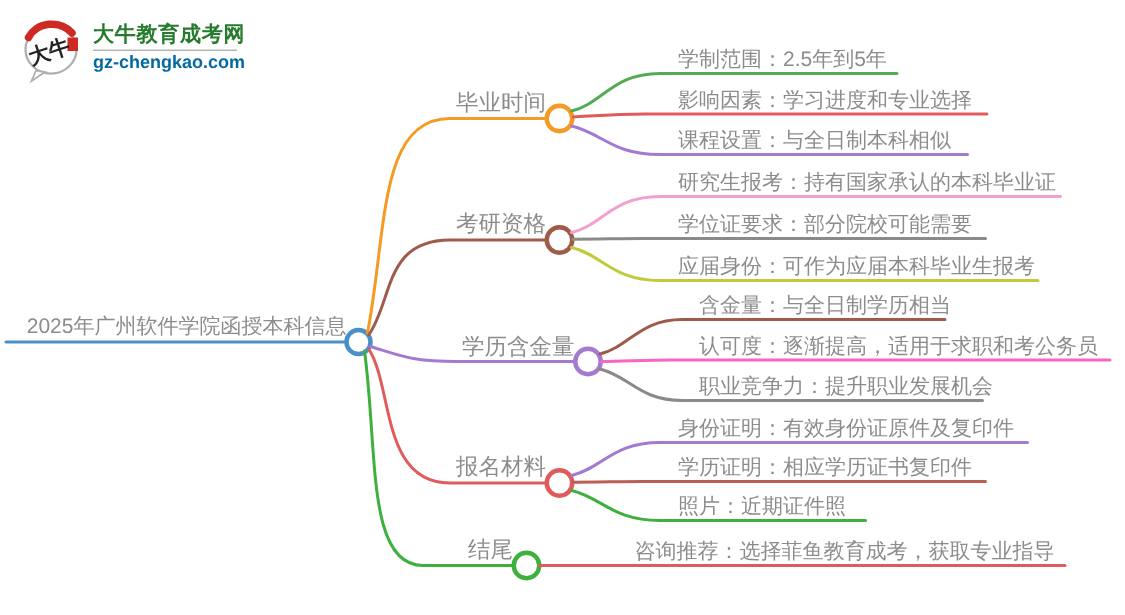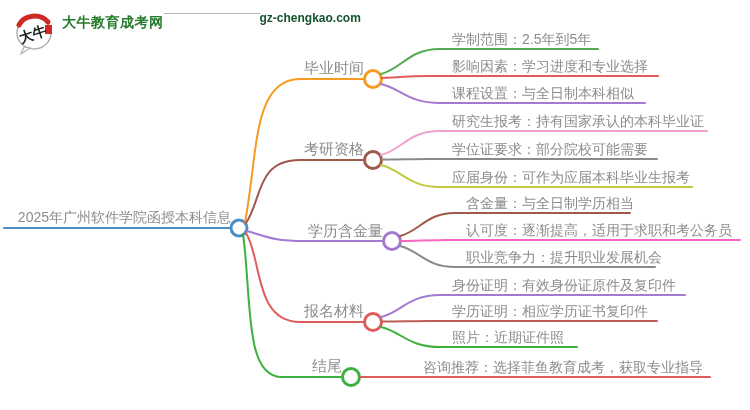--- a/index.html
+++ b/index.html
@@ -1,23 +1,23 @@
 <!DOCTYPE html>
 <html><head>
 <meta charset="utf-8">
 <style>
   html,body{margin:0;padding:0;background:#ffffff;}
   #stage{position:relative;width:750px;height:410px;background:#ffffff;overflow:hidden;
          font-family:"Liberation Sans","DejaVu Sans",sans-serif;}
   
   #logo{position:absolute;left:14px;top:12px;display:flex;align-items:flex-start;gap:6px;}
-  #logo .txt{display:flex;flex-direction:row;}
+  #logo .txt{display:flex;flex-direction:column;}
   #logo .title{font-size:14px;font-weight:bold;color:#267b2c;letter-spacing:.5px;line-height:20px;}
   #logo .rule{height:1px;background:#b5b5b5;width:96px;margin:1px 0 1px 0;}
-  #logo .url{font-size:12px;font-weight:bold;color:#14532d;line-height:13px;}
+  #logo .url{font-size:12px;font-weight:bold;color:#0369a1;line-height:13px;}
   
   svg.map{position:absolute;left:0;top:0;}
   .map path{fill:none;stroke-width:2;stroke-linecap:round;}
   .map circle{fill:#ffffff;stroke-width:3;}
   .map text{fill:#8c8c8c;}
   .root-label{font-size:14px;}
   .branch-label{font-size:15px;}
   .child-label{font-size:14px;}
 </style>
 </head>

